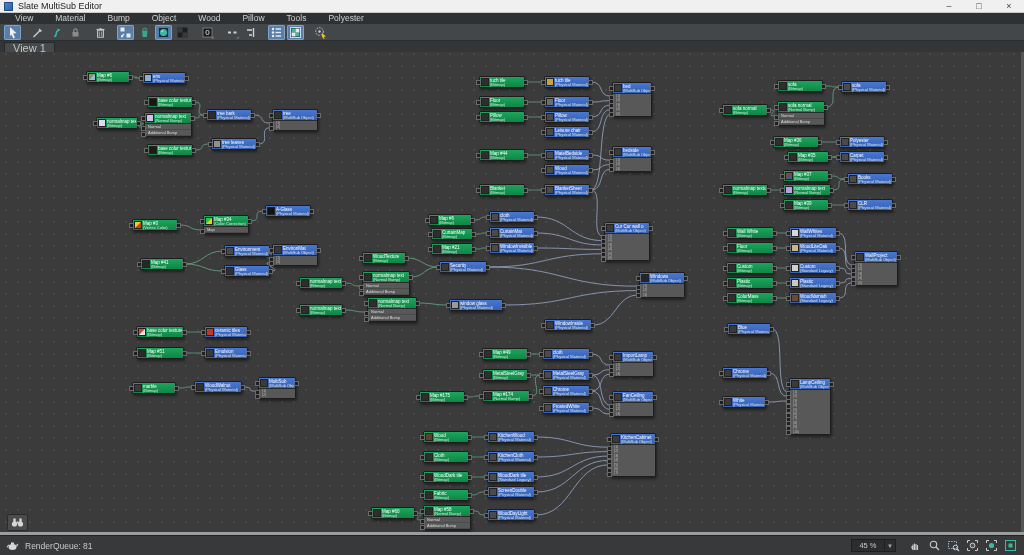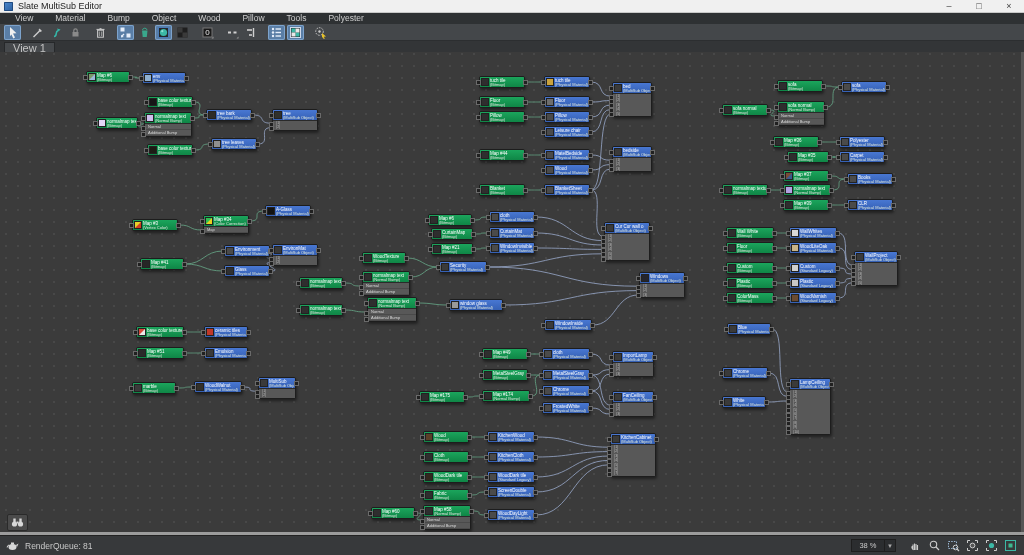--- a/index.html
+++ b/index.html
@@ -1340,21 +1340,21 @@
 </div>
 
 <div class="statusbar">
   <svg width="13" height="11" viewBox="0 0 13 11" style="margin-left:6px">
     <ellipse cx="6.5" cy="7" rx="4" ry="3" fill="#d8d8d8"></ellipse>
     <path d="M10 5 L12.5 3.5 L11 7 Z" fill="#d8d8d8"></path>
     <path d="M3 5 Q1 5.5 1.2 7.5" stroke="#d8d8d8" stroke-width="1" fill="none"></path>
     <rect x="5" y="2.5" width="3" height="2" fill="#d8d8d8"></rect>
   </svg>
   <div class="statustext">RenderQueue: 81</div>
-  <div class="zoombox">38 %</div>
+  <div class="zoombox">45 %</div>
   <div class="zoomcaret">▼</div>
   <div style="display:flex" id="statusbtns">
       <div class="sbtn">
         <svg width="13" height="13" viewBox="0 0 13 13">
           <path d="M4 11 V5.5 M5.5 11 V4.5 M7 11 V5 M8.5 11 V6 M4 8 Q2.5 7 3 9 L4.5 11" stroke="#cccccc" stroke-width="1.1" fill="none"></path>
         </svg>
       </div>
       <div class="sbtn">
         <svg width="13" height="13" viewBox="0 0 13 13">
           <circle cx="5.5" cy="5.5" r="3.2" stroke="#cccccc" fill="none" stroke-width="1.1"></circle>

